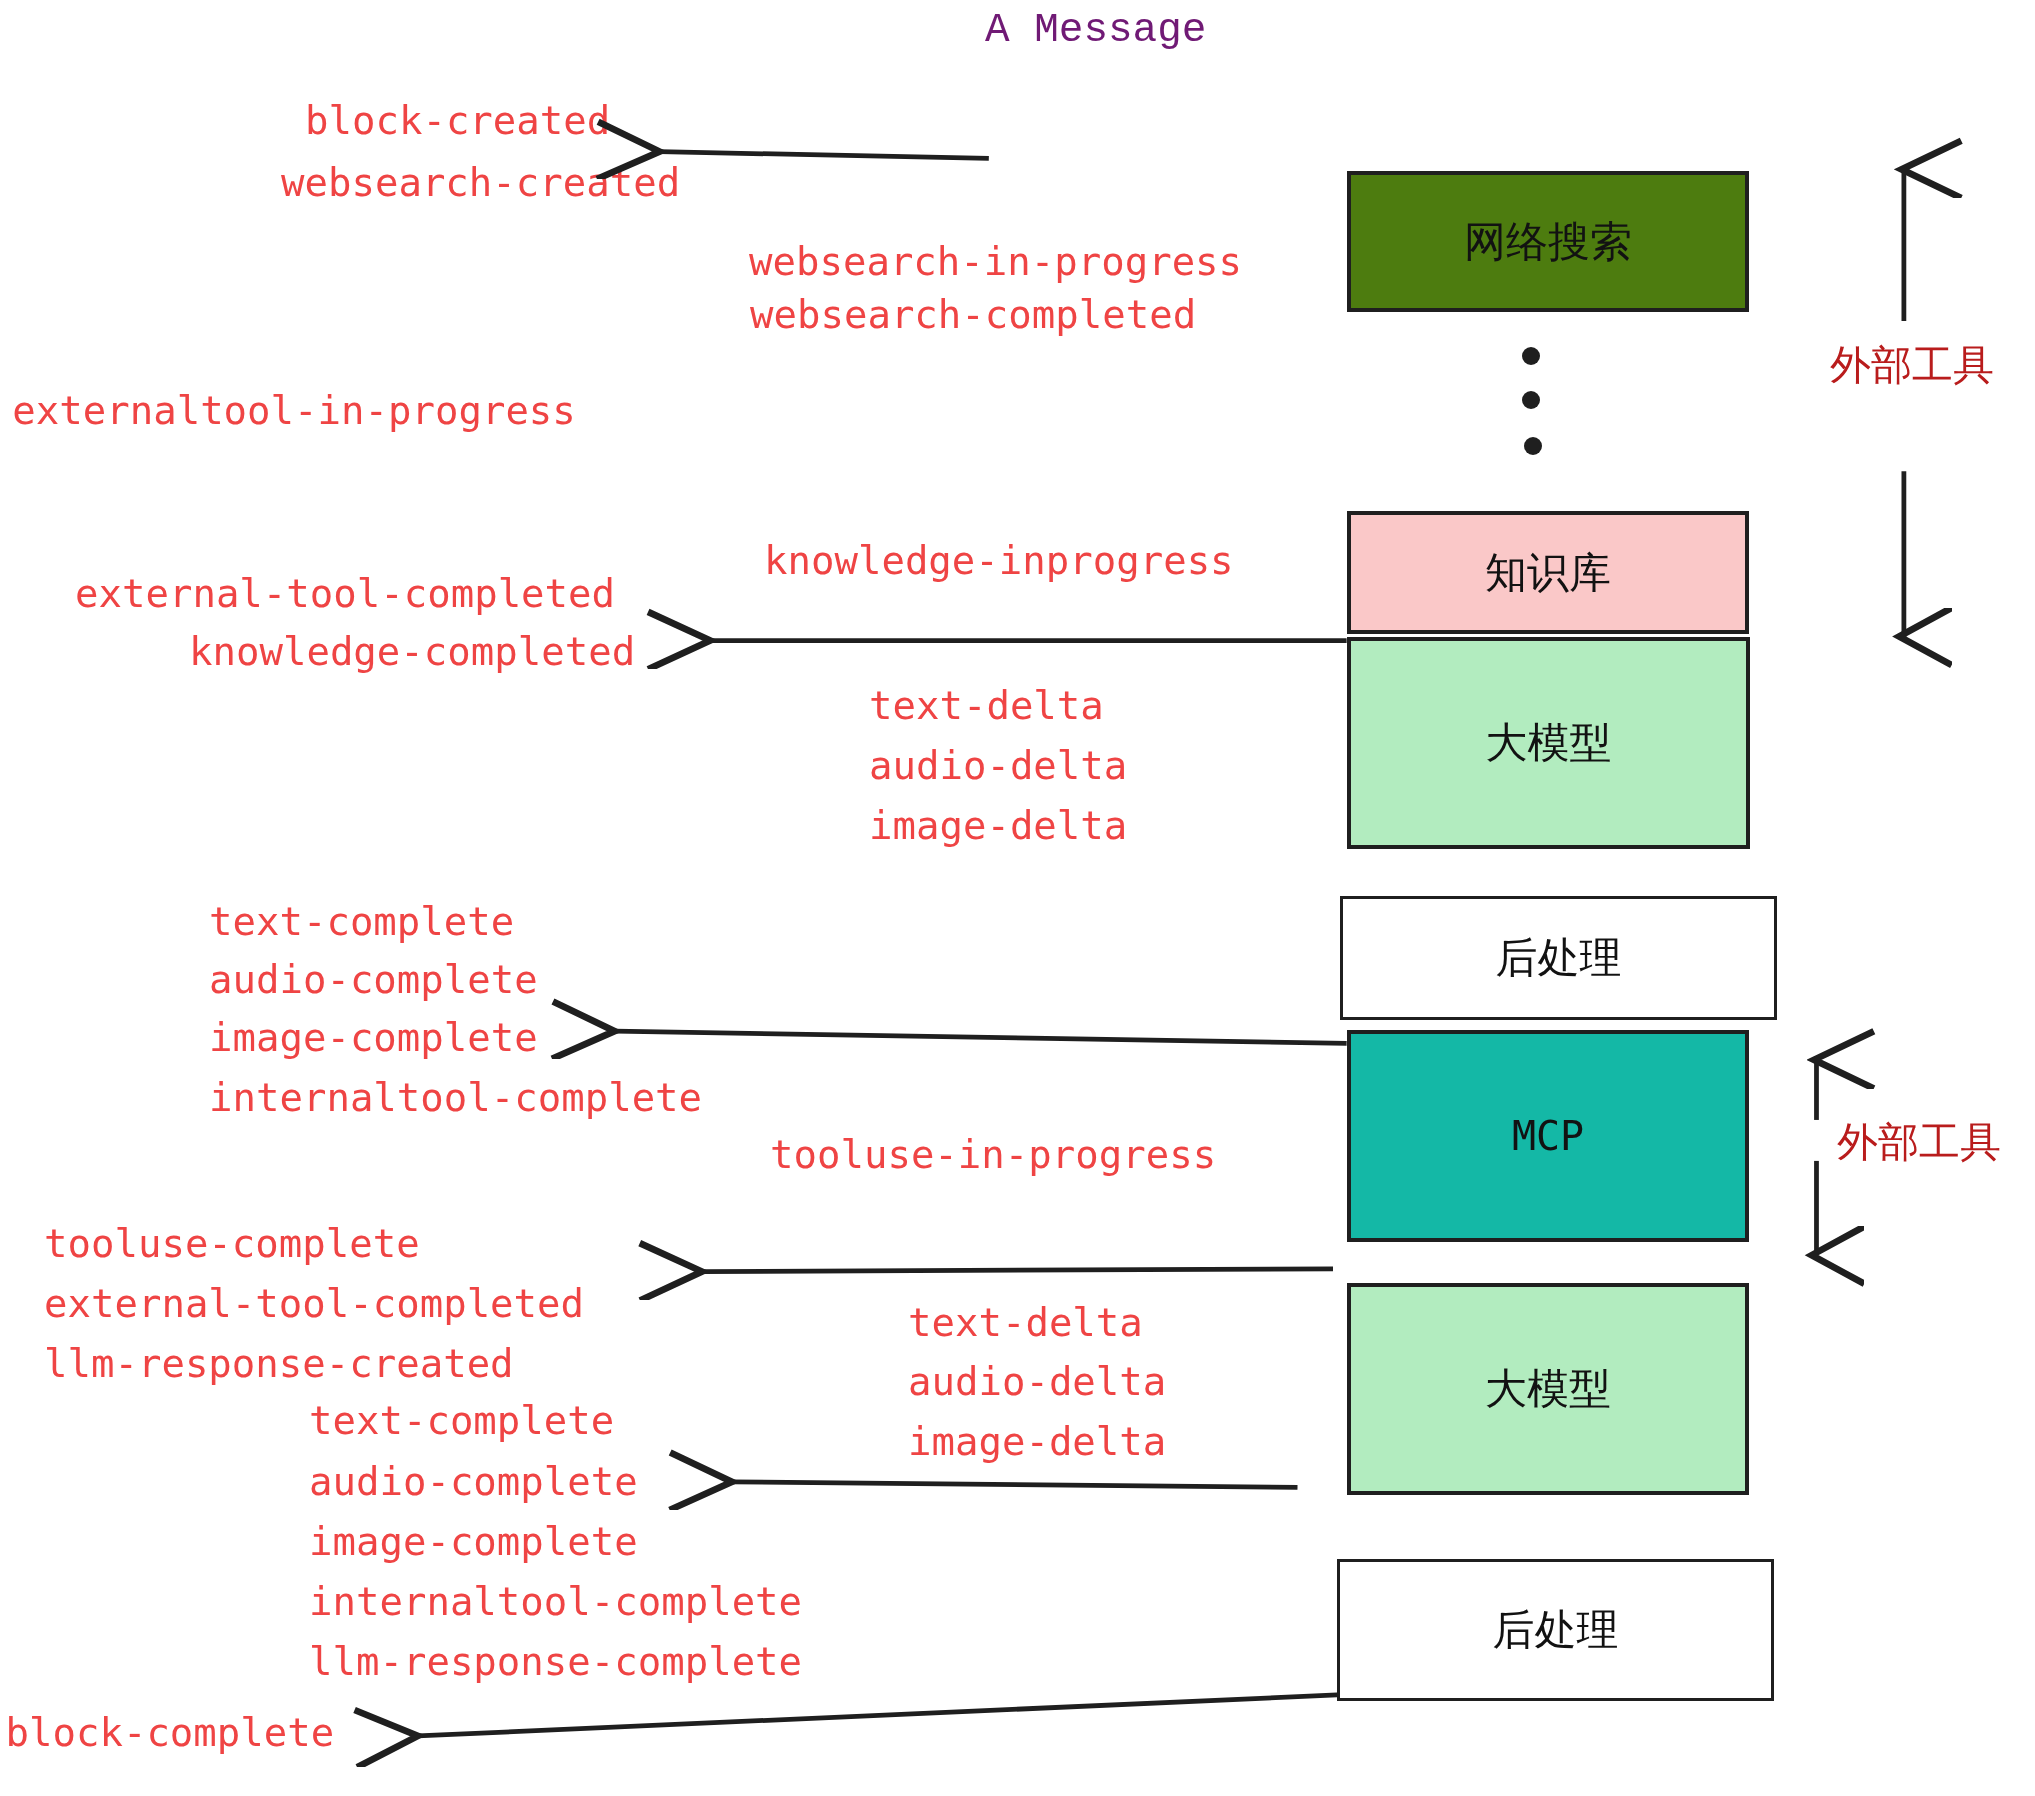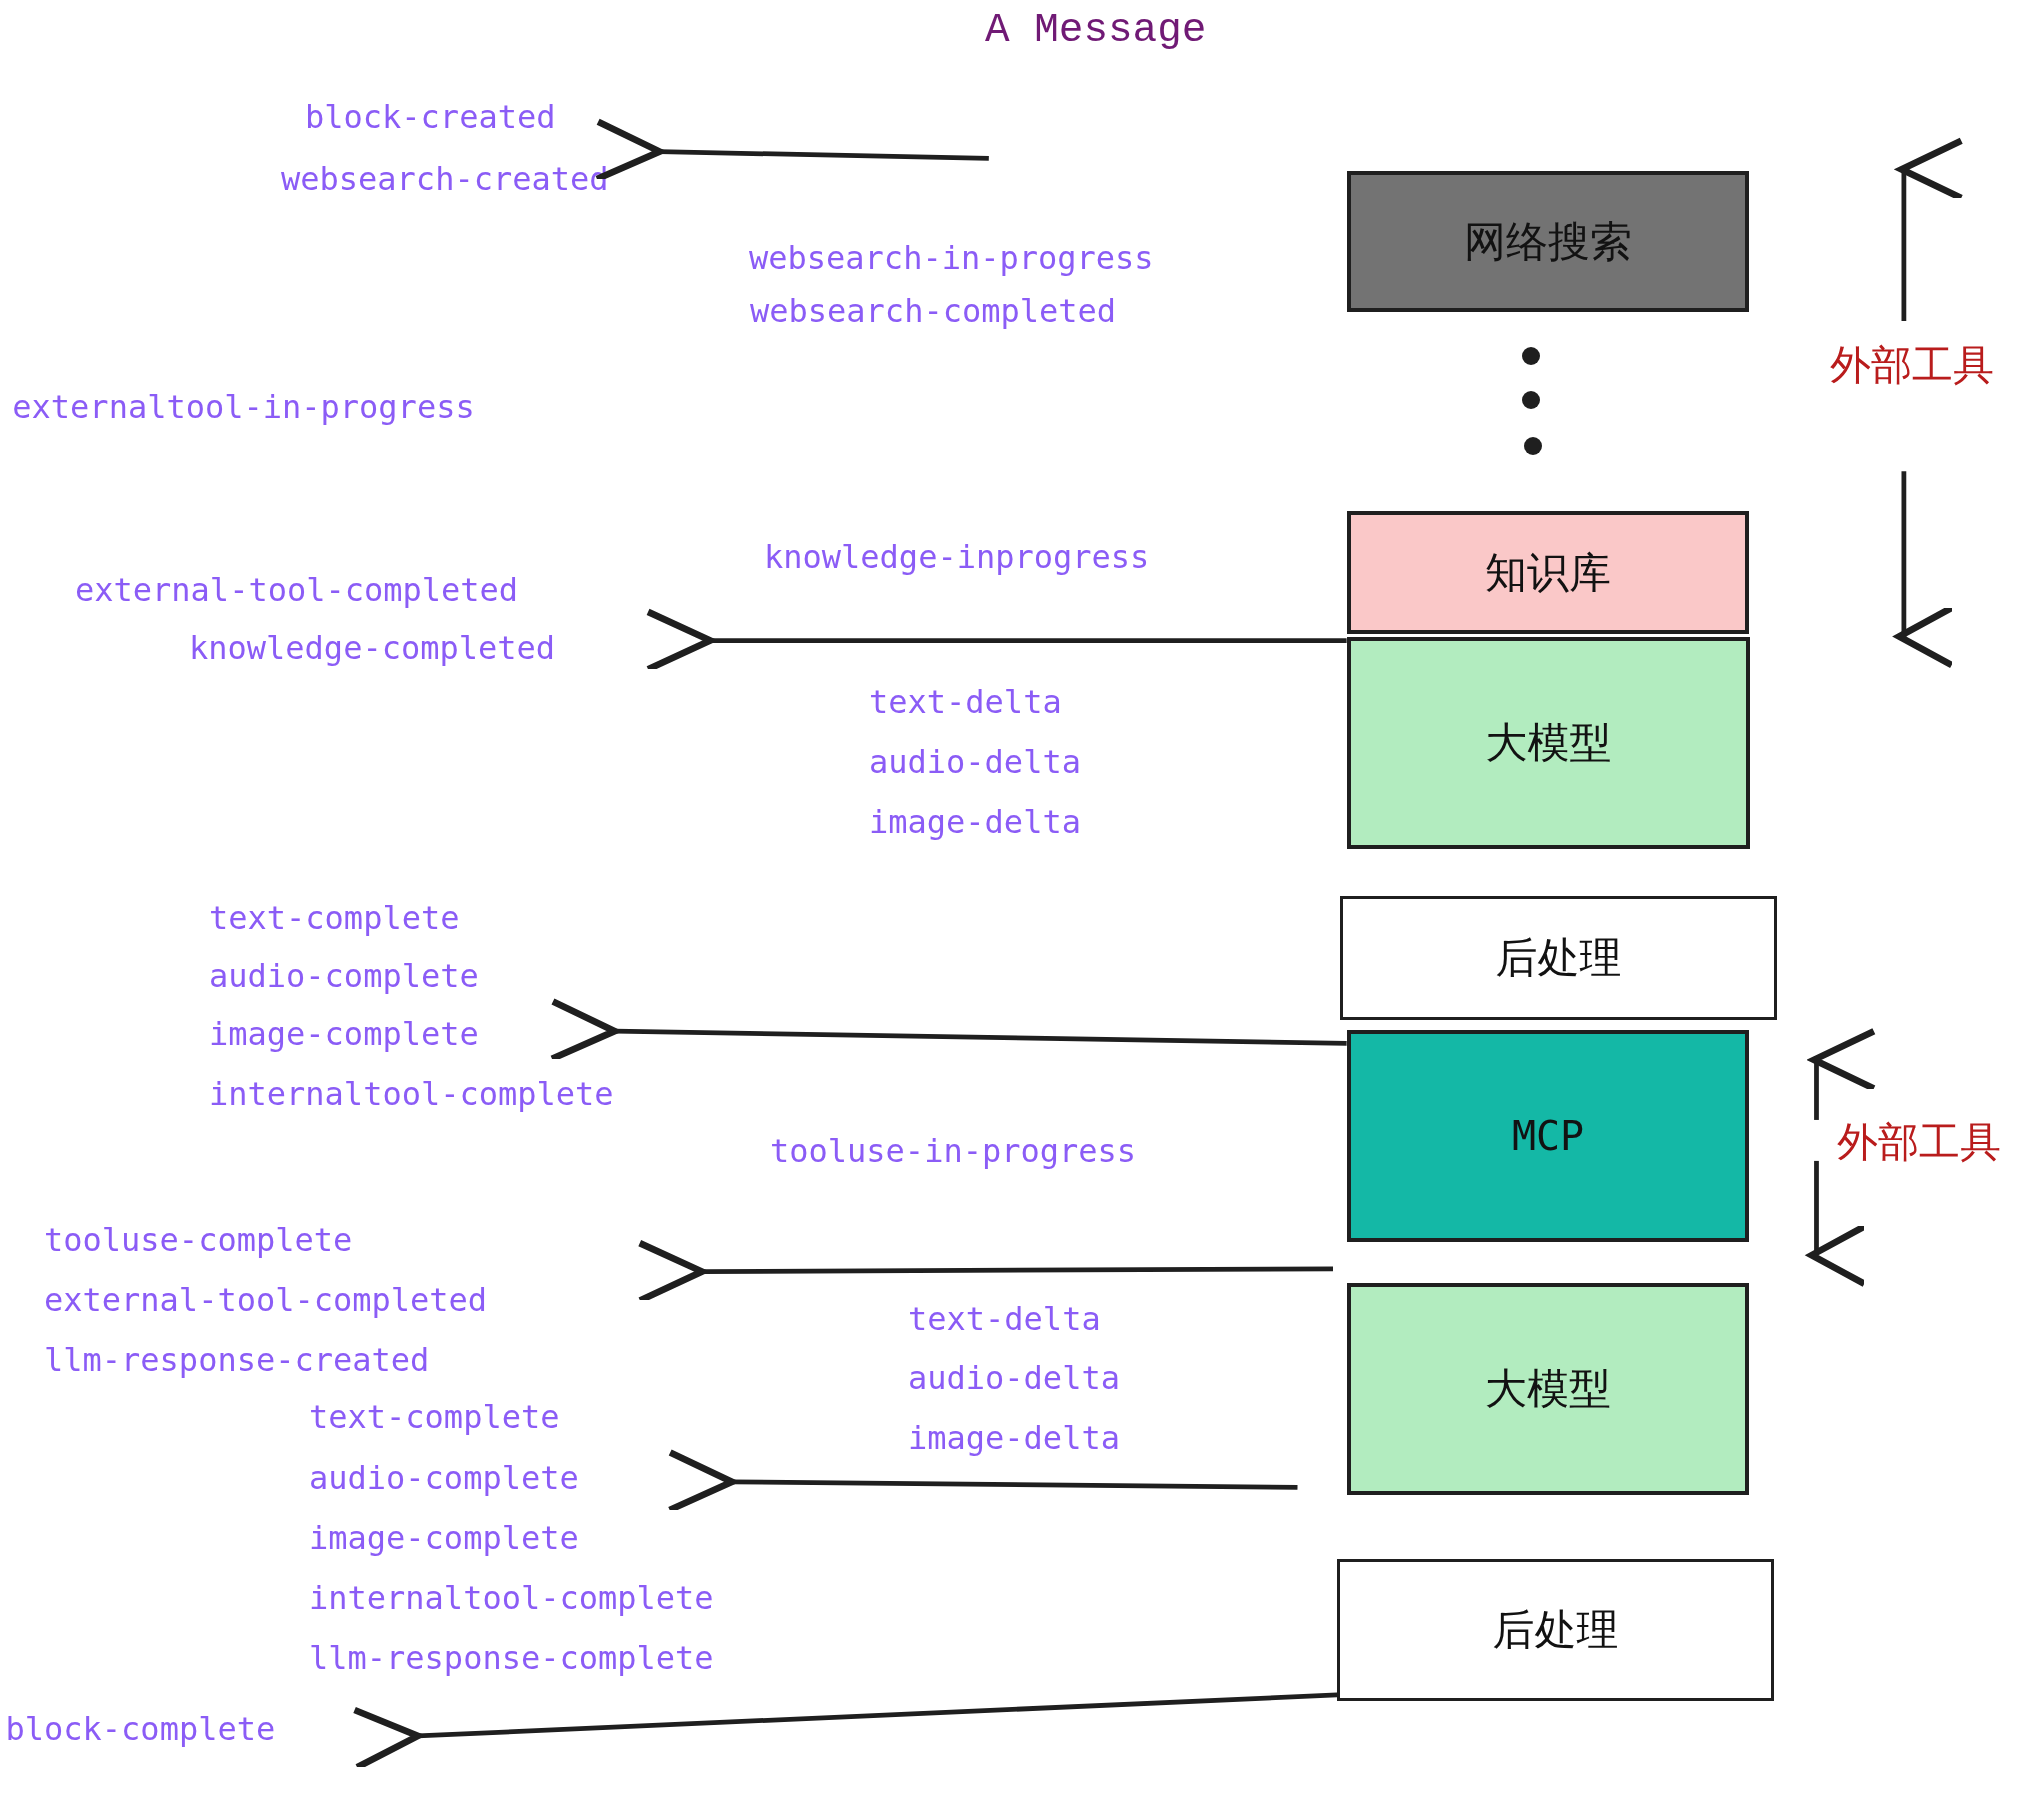--- a/index.html
+++ b/index.html
@@ -7,23 +7,23 @@
     position:relative;
     width:2035px;
     height:1796px;
     background:#ffffff;
     font-family:"DejaVu Sans Mono","Liberation Mono",monospace;
     overflow:hidden;
   }
   .evt{
     position:absolute;
     white-space:nowrap;
-    color:#8b5cf6;
+    color:#ef4444;
     font-family:"DejaVu Sans Mono","Liberation Mono",monospace;
-    font-size:32px;
+    font-size:39px;
     line-height:1;
     letter-spacing:0px;
   }
   .title{
     position:absolute;
     white-space:nowrap;
     color:#701a75;
     font-family:Liberation Mono, monospace;
     font-size:41px;
     line-height:1;
@@ -63,21 +63,21 @@
     pointer-events:none;
   }
 </style>
 </head>
 <body>
 
 <div id="root">
 
   <div class="title" style="left:985px; top:9.6px;">A Message</div>
 
-  <div class="box" style="left:1347px; top:171px; width:402px; height:141px; background:#737373;">
+  <div class="box" style="left:1347px; top:171px; width:402px; height:141px; background:#4d7c0f;">
     <span>网络搜索</span>
   </div>
 
   <div class="box" style="left:1347px; top:511px; width:402px; height:123px; background:#FAC8C8;">
     <span>知识库</span>
   </div>
 
   <div class="box" style="left:1347px; top:637px; width:403px; height:212px; background:#B2ECBF;">
     <span>大模型</span>
   </div>

